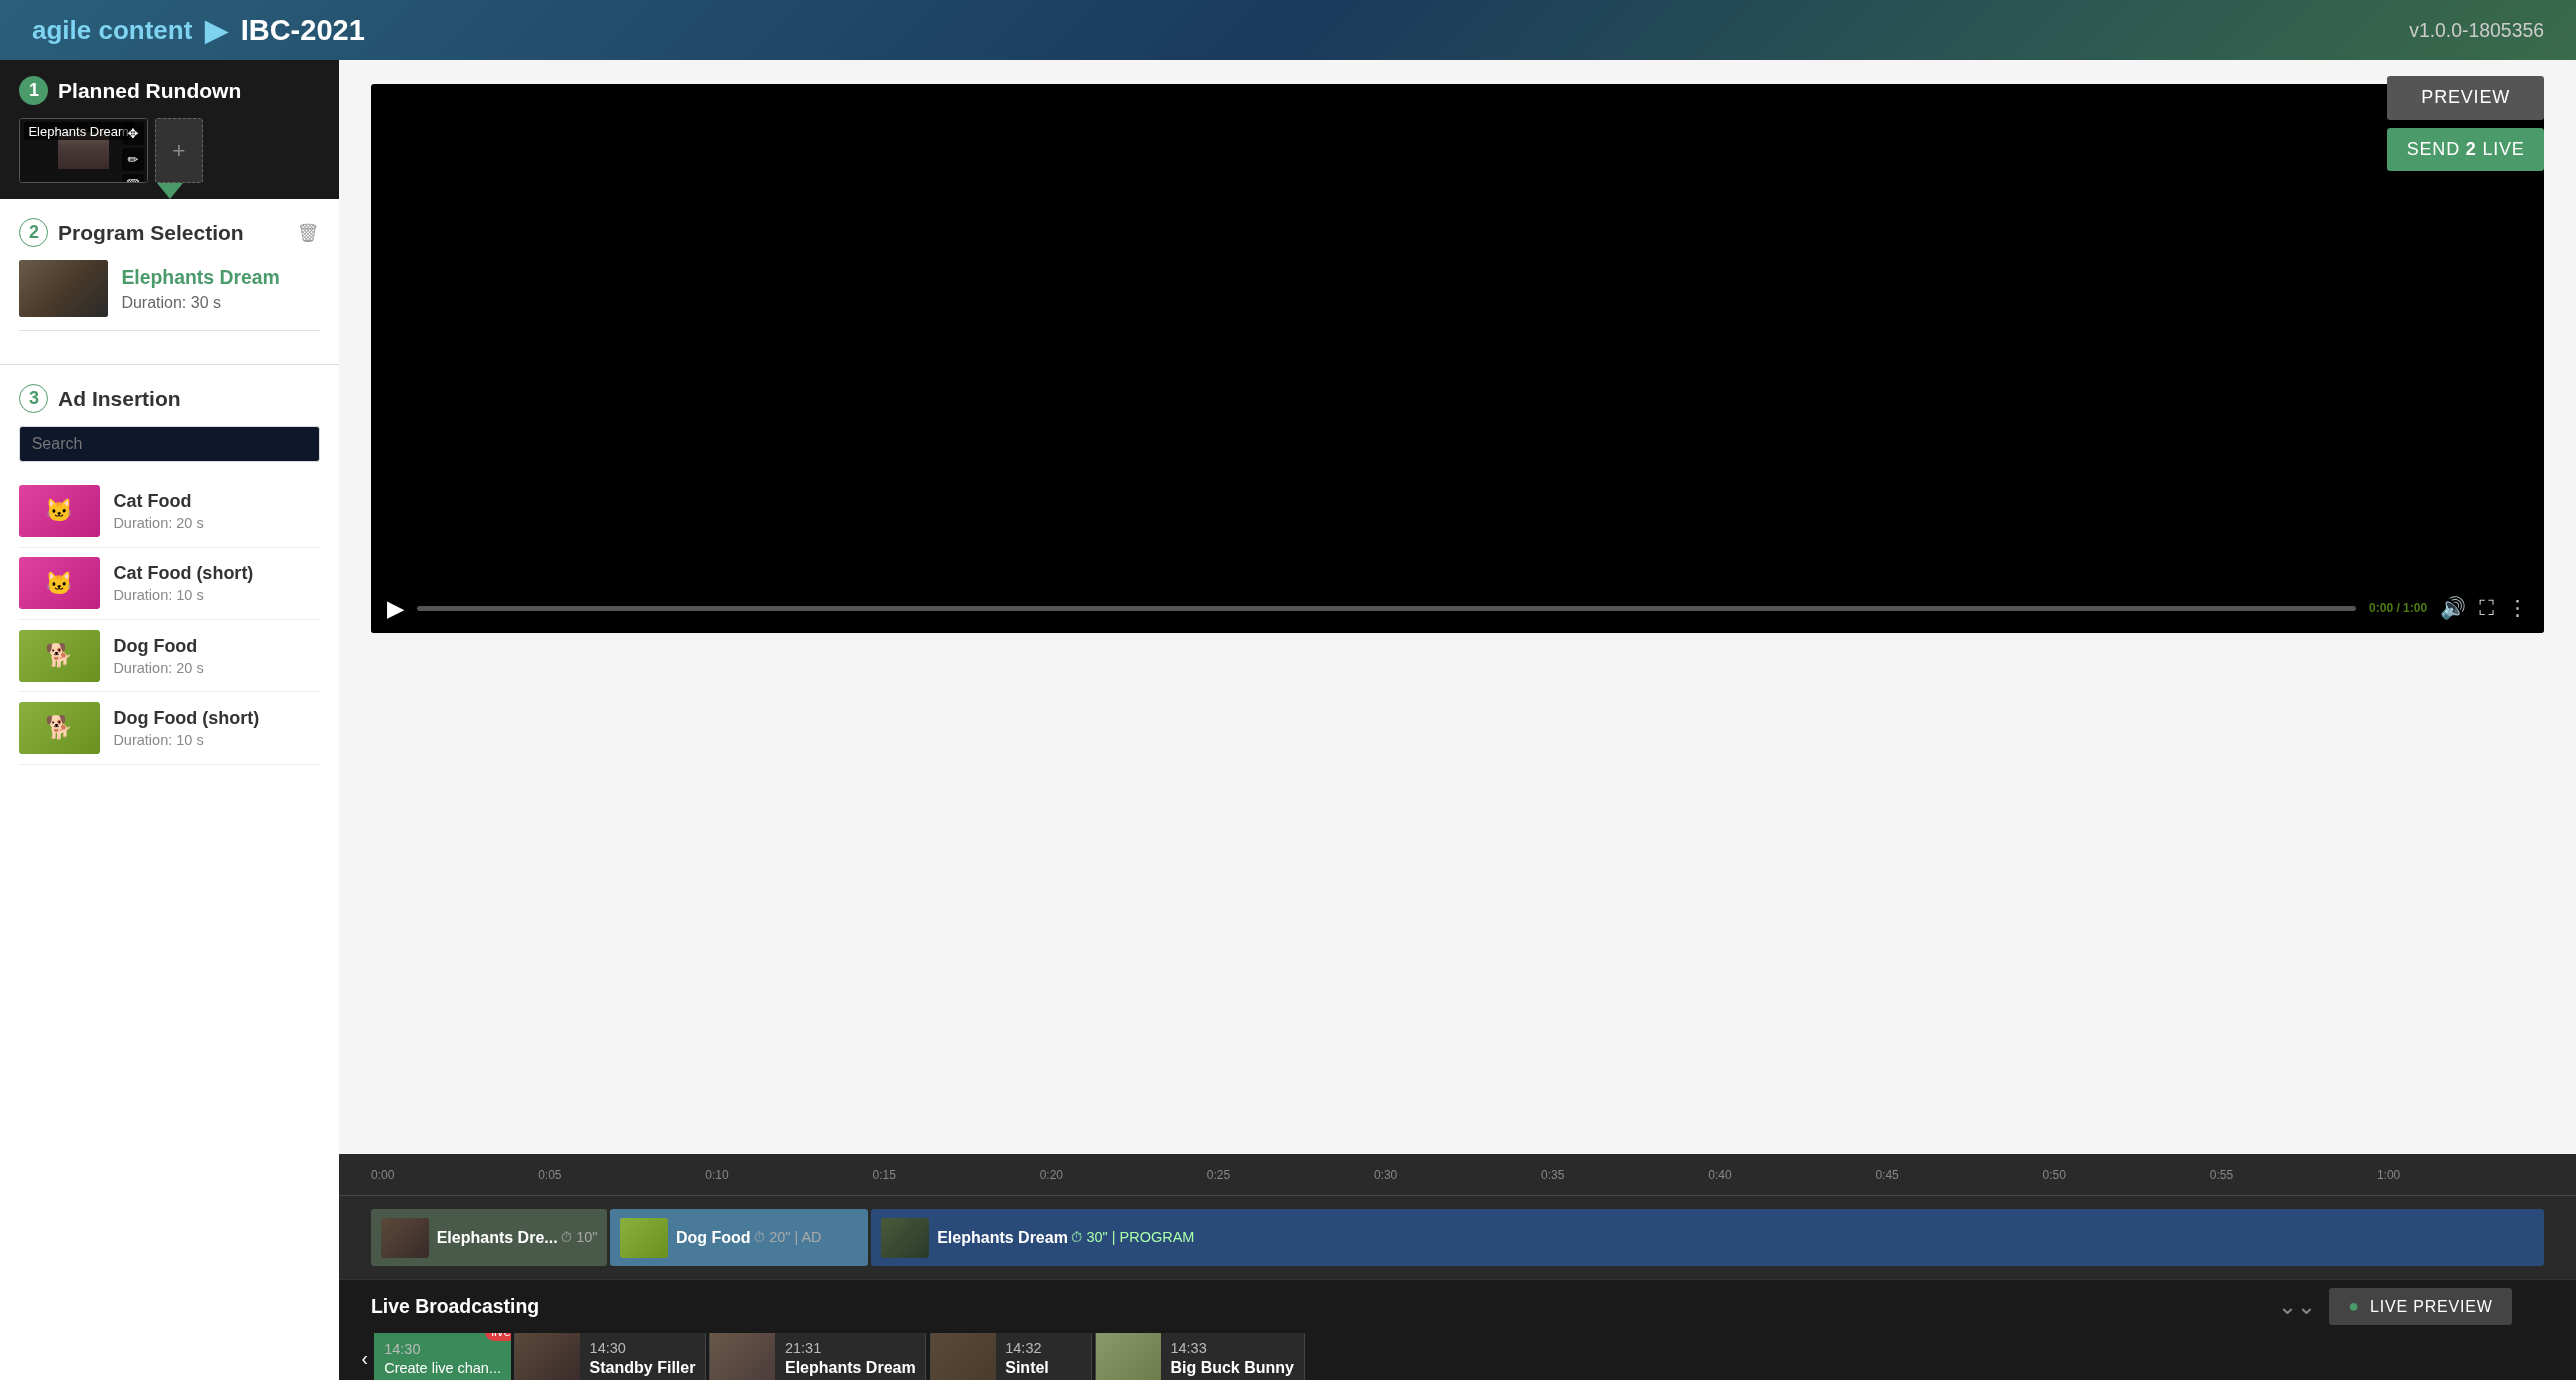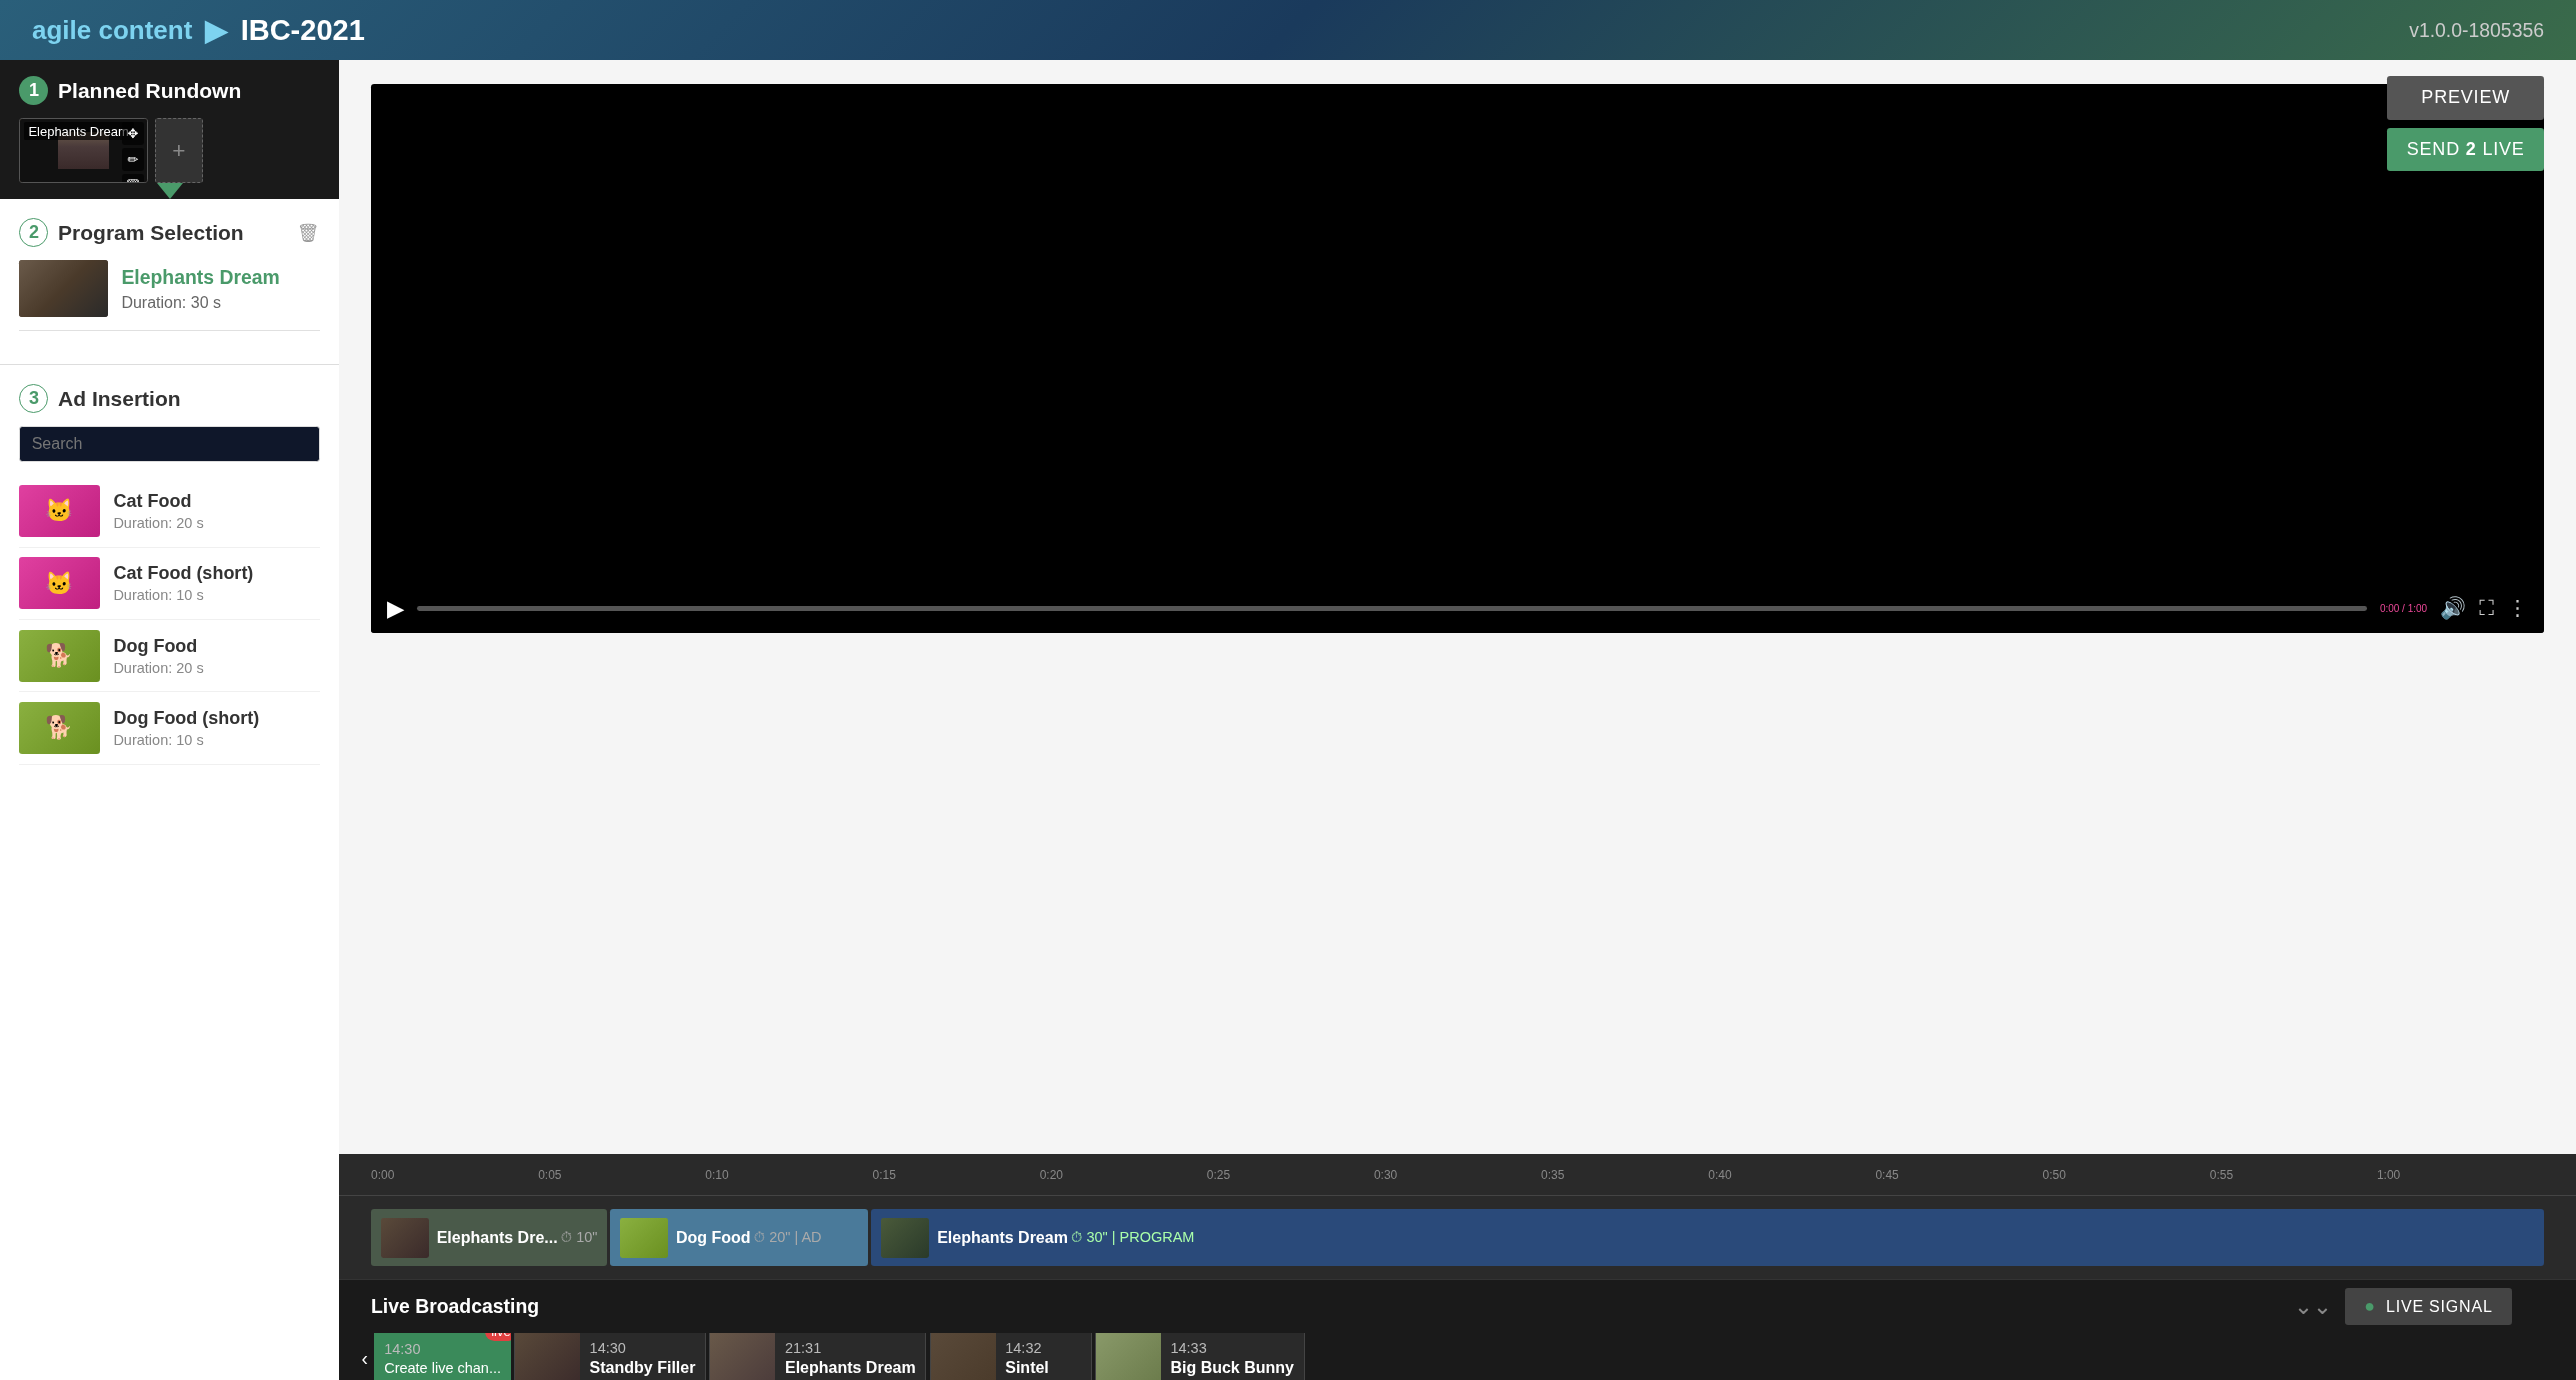--- a/index.html
+++ b/index.html
@@ -342,23 +342,24 @@
       border-radius: 2.4px;
       position: relative;
     }
     .progress-fill {
       width: 0%;
       height: 100%;
       background: #888;
       border-radius: 2.4px;
     }
     .time-display {
-      color: #ec4899;
-      font-size: 10px;
+      color: #4d7c0f;
+      font-size: 12px;
       white-space: nowrap;
+      font-weight: bold;
     }
     .ctrl-btn {
       background: none;
       border: none;
       color: #ccc;
       font-size: 21px;
       cursor: pointer;
     }
 
     
@@ -793,21 +794,21 @@
       </div>
     </div>
 
     <div class="live-broadcasting">
       <div class="lb-header">
         <div class="lb-title">Live Broadcasting</div>
         <div style="display:flex; align-items:center; gap:13px;">
           <button class="lb-collapse-btn">⌄⌄</button>
           <button class="live-signal-btn">
             <span class="live-dot">●</span>
-            <span>LIVE SIGNAL</span>
+            <span>LIVE PREVIEW</span>
           </button>
         </div>
       </div>
       <div class="lb-content">
         <button class="lb-left-btn">‹</button>
         <div class="lb-items">
 
           <div class="lb-item" style="background:#3a8a5a; min-width:113px; position:relative;">
             <div style="padding:6.5px 9.7px; display:flex; flex-direction:column; gap:3.2px;">
               <div style="color:#bbb; font-size:14.5px;">14:30</div>

